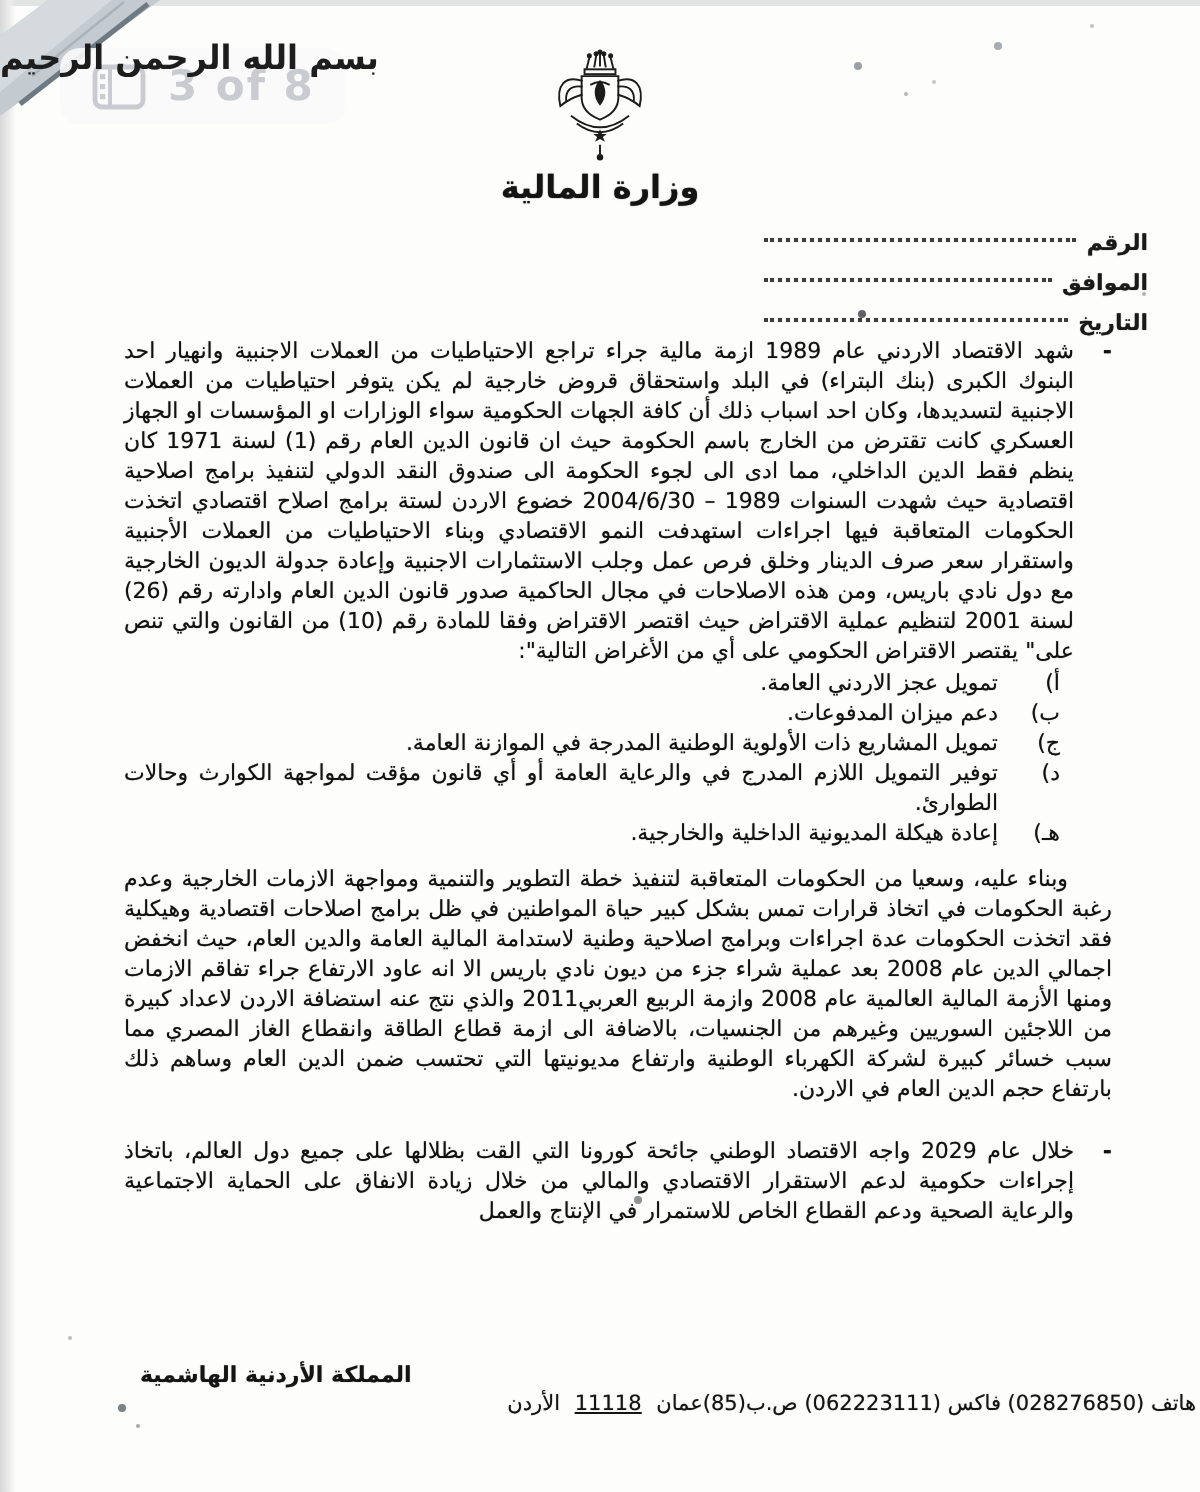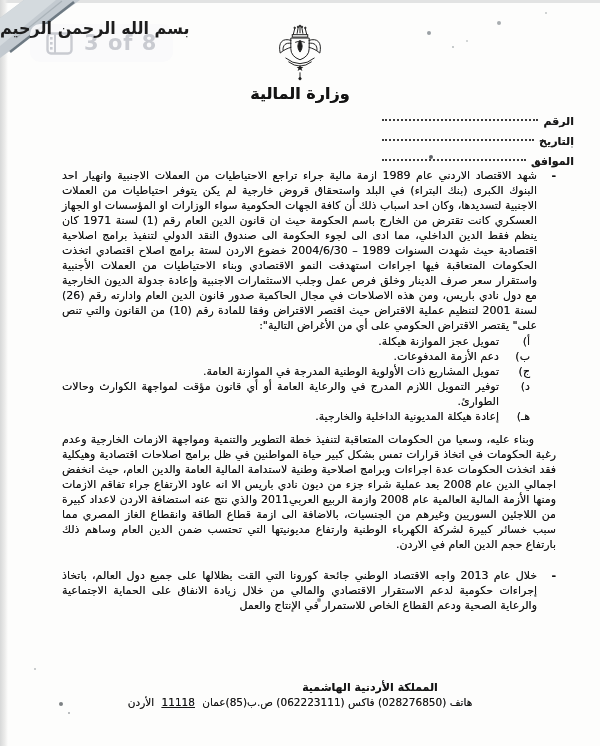--- a/index.html
+++ b/index.html
@@ -42,21 +42,21 @@
   .para-row{display:flex;gap:9px;}
   .dash-marker{width:10px;flex:0 0 auto;font-weight:bold;}
   .para-row p{margin:0;flex:1;text-align:justify;}
   .purpose-list{margin:1px 0 0 0;padding:0 26px 0 0;list-style:none;}
   .purpose-list li{display:flex;gap:13px;}
   .li-marker{flex:0 0 18px;white-space:nowrap;}
   .li-text{flex:1;text-align:justify;}
   .p2{margin:8px 0 16px 0;text-indent:22px;}
   .p3{margin-top:10px;}
   
-  .footer{position:absolute;top:681px;left:0;width:100%;text-align:center;
+  .footer{position:absolute;top:681px;left:0;width:100%;
           font-size:10.5px;line-height:14px;color:#141414;
           text-shadow:0 0 0.5px rgba(0,0,0,0.55);}
   .kingdom{font-weight:bold;font-size:11px;transform:translateX(70px);}
   .contact-line{direction:rtl;}
   .contact-line span{margin:0 2px;}
   .u{text-decoration:underline;}
   .ltr{direction:ltr;unicode-bidi:embed;display:inline-block;}
 </style>
 </head>
 <body>
@@ -119,64 +119,64 @@
   </svg>
 
   <div class="ministry">وزارة المالية</div>
 
   <div class="fields">
     <div class="field-row">
       <span class="f-label">الرقم</span>
       <span class="f-dots"></span>
     </div>
     <div class="field-row">
-      <span class="f-label">التاريخ</span>
+      <span class="f-label">الموافق</span>
       <span class="f-dots"></span>
     </div>
     <div class="field-row">
-      <span class="f-label">الموافق</span>
+      <span class="f-label">التاريخ</span>
       <span class="f-dots"></span>
     </div>
   </div>
 
   <main class="letter-body">
 
     <div class="para-row">
       <span class="dash-marker">-</span>
       <p>شهد الاقتصاد الاردني عام 1989 ازمة مالية جراء تراجع الاحتياطيات من العملات الاجنبية وانهيار احد البنوك الكبرى (بنك البتراء) في البلد واستحقاق قروض خارجية لم يكن يتوفر احتياطيات من العملات الاجنبية لتسديدها، وكان احد اسباب ذلك أن كافة الجهات الحكومية سواء الوزارات او المؤسسات او الجهاز العسكري كانت تقترض من الخارج باسم الحكومة حيث ان قانون الدين العام رقم (1) لسنة 1971 كان ينظم فقط الدين الداخلي، مما ادى الى لجوء الحكومة الى صندوق النقد الدولي لتنفيذ برامج اصلاحية اقتصادية حيث شهدت السنوات 1989 – 2004/6/30 خضوع الاردن لستة برامج اصلاح اقتصادي اتخذت الحكومات المتعاقبة فيها اجراءات استهدفت النمو الاقتصادي وبناء الاحتياطيات من العملات الأجنبية واستقرار سعر صرف الدينار وخلق فرص عمل وجلب الاستثمارات الاجنبية وإعادة جدولة الديون الخارجية مع دول نادي باريس، ومن هذه الاصلاحات في مجال الحاكمية صدور قانون الدين العام وادارته رقم (26) لسنة 2001 لتنظيم عملية الاقتراض حيث اقتصر الاقتراض وفقا للمادة رقم (10) من القانون والتي تنص على" يقتصر الاقتراض الحكومي على أي من الأغراض التالية":</p>
     </div>
 
     <ol class="purpose-list">
       <li>
         <span class="li-marker">أ)</span>
-        <span class="li-text">تمويل عجز الموازنة هيكلة.</span>
+        <span class="li-text">تمويل عجز الاردني العامة.</span>
       </li>
       <li>
         <span class="li-marker">ب)</span>
-        <span class="li-text">دعم الأزمة المدفوعات.</span>
+        <span class="li-text">دعم ميزان المدفوعات.</span>
       </li>
       <li>
         <span class="li-marker">ج)</span>
         <span class="li-text">تمويل المشاريع ذات الأولوية الوطنية المدرجة في الموازنة العامة.</span>
       </li>
       <li>
         <span class="li-marker">د)</span>
         <span class="li-text">توفير التمويل اللازم المدرج في والرعاية العامة أو أي قانون مؤقت لمواجهة الكوارث وحالات الطوارئ.</span>
       </li>
       <li>
         <span class="li-marker">هـ)</span>
         <span class="li-text">إعادة هيكلة المديونية الداخلية والخارجية.</span>
       </li>
     </ol>
 
     <p class="p2">وبناء عليه، وسعيا من الحكومات المتعاقبة لتنفيذ خطة التطوير والتنمية ومواجهة الازمات الخارجية وعدم رغبة الحكومات في اتخاذ قرارات تمس بشكل كبير حياة المواطنين في ظل برامج اصلاحات اقتصادية وهيكلية فقد اتخذت الحكومات عدة اجراءات وبرامج اصلاحية وطنية لاستدامة المالية العامة والدين العام، حيث انخفض اجمالي الدين عام 2008 بعد عملية شراء جزء من ديون نادي باريس الا انه عاود الارتفاع جراء تفاقم الازمات ومنها الأزمة المالية العالمية عام 2008 وازمة الربيع العربي2011 والذي نتج عنه استضافة الاردن لاعداد كبيرة من اللاجئين السوريين وغيرهم من الجنسيات، بالاضافة الى ازمة قطاع الطاقة وانقطاع الغاز المصري مما سبب خسائر كبيرة لشركة الكهرباء الوطنية وارتفاع مديونيتها التي تحتسب ضمن الدين العام وساهم ذلك بارتفاع حجم الدين العام في الاردن.</p>
 
     <div class="para-row p3">
       <span class="dash-marker">-</span>
-      <p>خلال عام 2013 واجه الاقتصاد الوطني جائحة كورونا التي القت بظلالها على جميع دول العالم، باتخاذ إجراءات حكومية لدعم الاستقرار الاقتصادي والمالي من خلال زيادة الانفاق على الحماية الاجتماعية والرعاية الصحية ودعم القطاع الخاص للاستمرار في الإنتاج والعمل</p>
+      <p>خلال عام 2029 واجه الاقتصاد الوطني جائحة كورونا التي القت بظلالها على جميع دول العالم، باتخاذ إجراءات حكومية لدعم الاستقرار الاقتصادي والمالي من خلال زيادة الانفاق على الحماية الاجتماعية والرعاية الصحية ودعم القطاع الخاص للاستمرار في الإنتاج والعمل</p>
     </div>
 
   </main>
 
   <footer class="footer">
     <div class="kingdom">المملكة الأردنية الهاشمية</div>
     <div class="contact-line">
       <span>هاتف (028276850) فاكس (062223111) ص.ب(85)عمان</span>
       <span class="u">11118</span>
       <span>الأردن</span>

